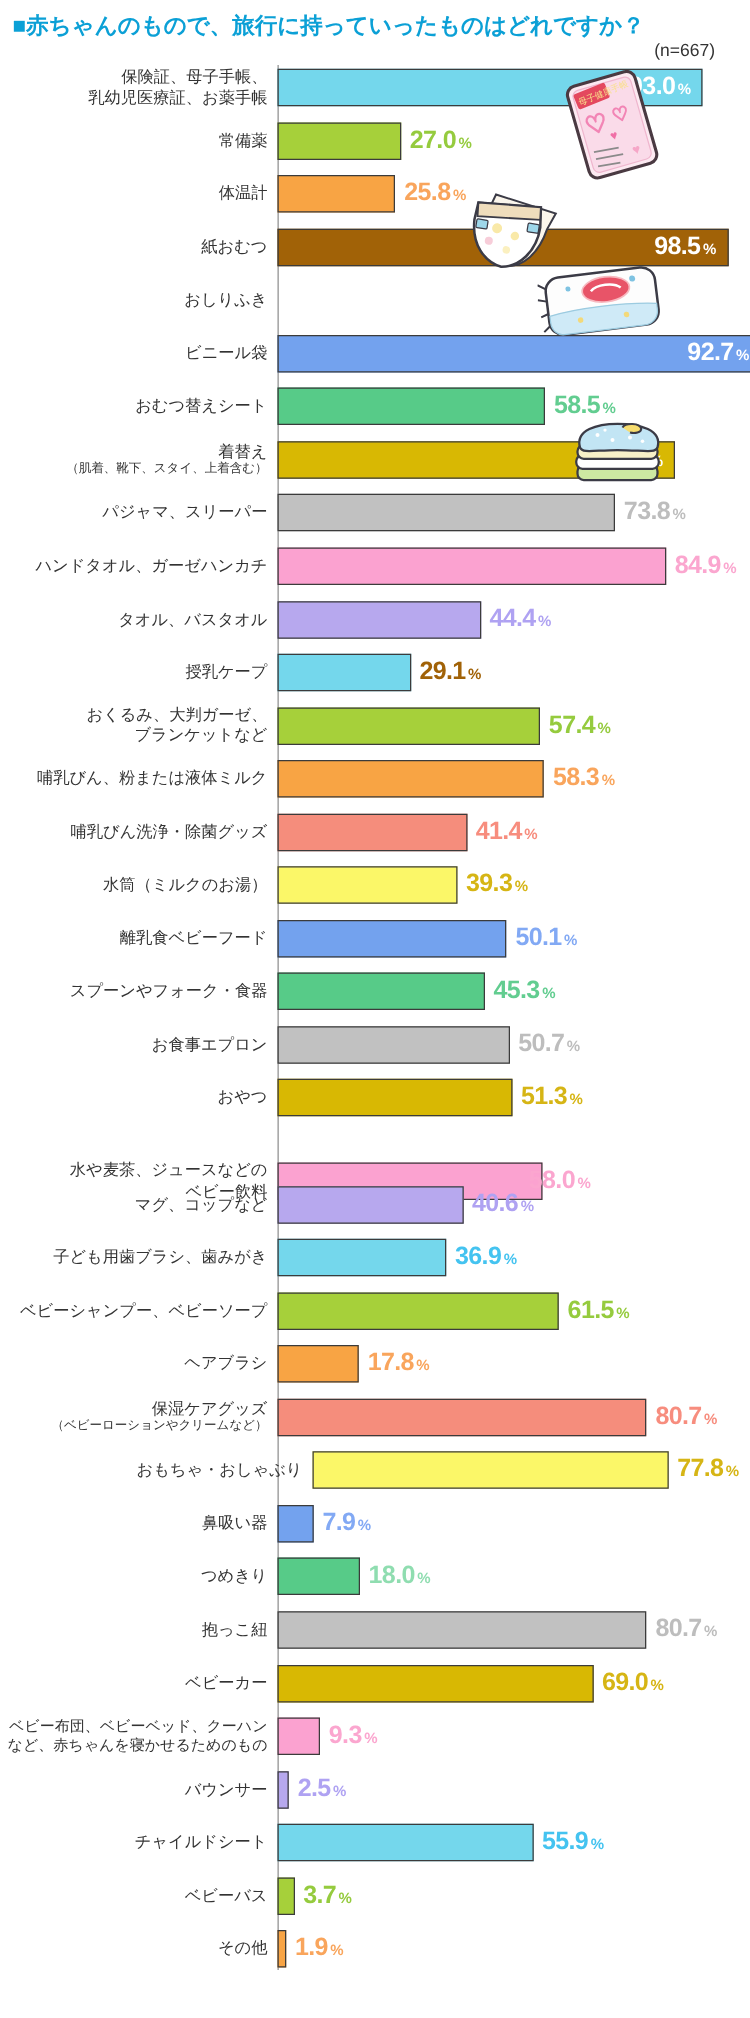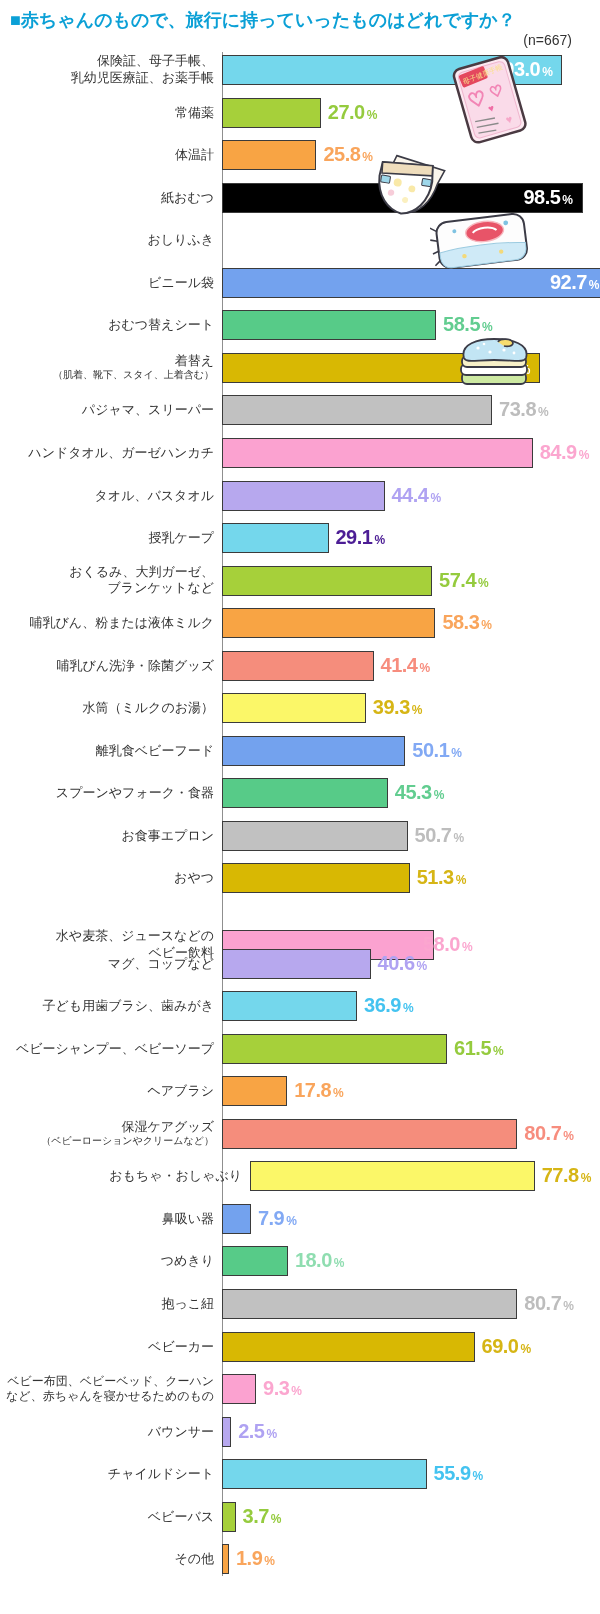--- a/index.html
+++ b/index.html
@@ -65,21 +65,21 @@
         <div class="lbl">
           <div>体温計</div>
         </div>
         <div class="bar" style="width: 94.428px; background: rgb(248, 164, 68);"></div>
         <div class="val" style="color: rgb(249, 165, 92); left: 323.428px;"><span>25.8</span><span class="pct">%</span></div>
       </div>
       <div class="row" style="top: 182.65px;">
         <div class="lbl">
           <div>紙おむつ</div>
         </div>
-        <div class="bar" style="width: 360.51px; background: #000000;">
+        <div class="bar" style="width: 360.51px; background: #a16207;">
           <div class="val inside" style="color: rgb(255, 255, 255);"><span>98.5</span><span class="pct">%</span></div>
         </div>
       </div>
       <div class="row" style="top: 225.2px;">
         <div class="lbl">
           <div>おしりふき</div>
         </div>
       </div>
       <div class="row" style="top: 267.75px;">
         <div class="lbl">
@@ -124,21 +124,21 @@
           <div>タオル、バスタオル</div>
         </div>
         <div class="bar" style="width: 162.504px; background: rgb(183, 168, 238);"></div>
         <div class="val" style="color: rgb(175, 162, 242); left: 391.504px;"><span>44.4</span><span class="pct">%</span></div>
       </div>
       <div class="row" style="top: 523.05px;">
         <div class="lbl">
           <div>授乳ケープ</div>
         </div>
         <div class="bar" style="width: 106.506px; background: rgb(116, 215, 236);"></div>
-        <div class="val" style="color: #4c1d95; left: 335.506px;"><span>29.1</span><span class="pct">%</span></div>
+        <div class="val" style="color: #a16207; left: 335.506px;"><span>29.1</span><span class="pct">%</span></div>
       </div>
       <div class="row" style="top: 565.6px;">
         <div class="lbl">
           <div>おくるみ、大判ガーゼ、</div>
           <div>ブランケットなど</div>
         </div>
         <div class="bar" style="width: 210.084px; background: rgb(166, 208, 58);"></div>
         <div class="val" style="color: rgb(149, 203, 62); left: 439.084px;"><span>57.4</span><span class="pct">%</span></div>
       </div>
       <div class="row" style="top: 608.15px;">

